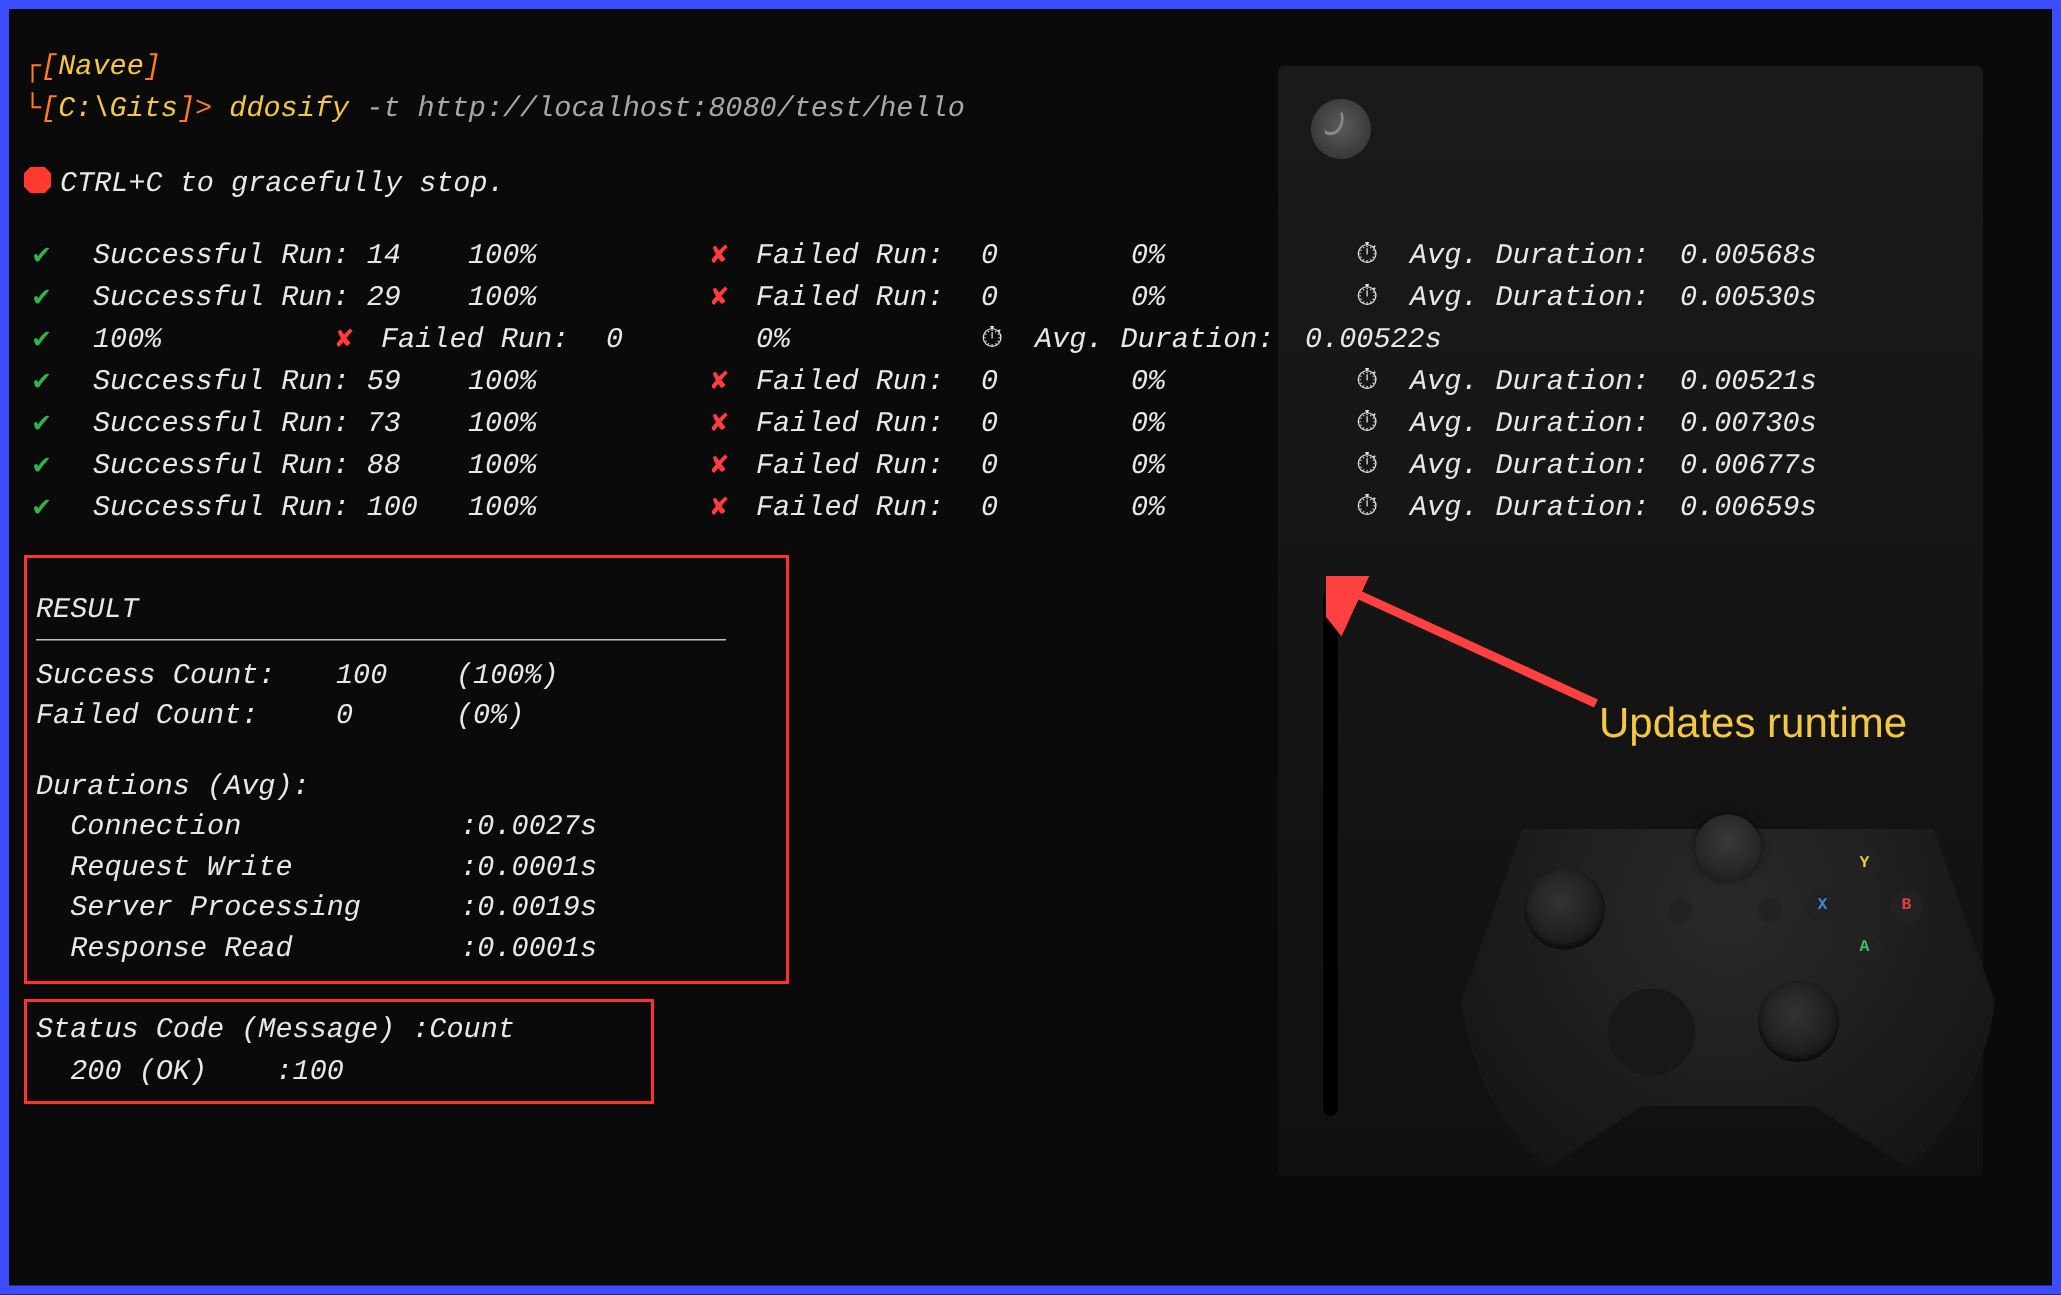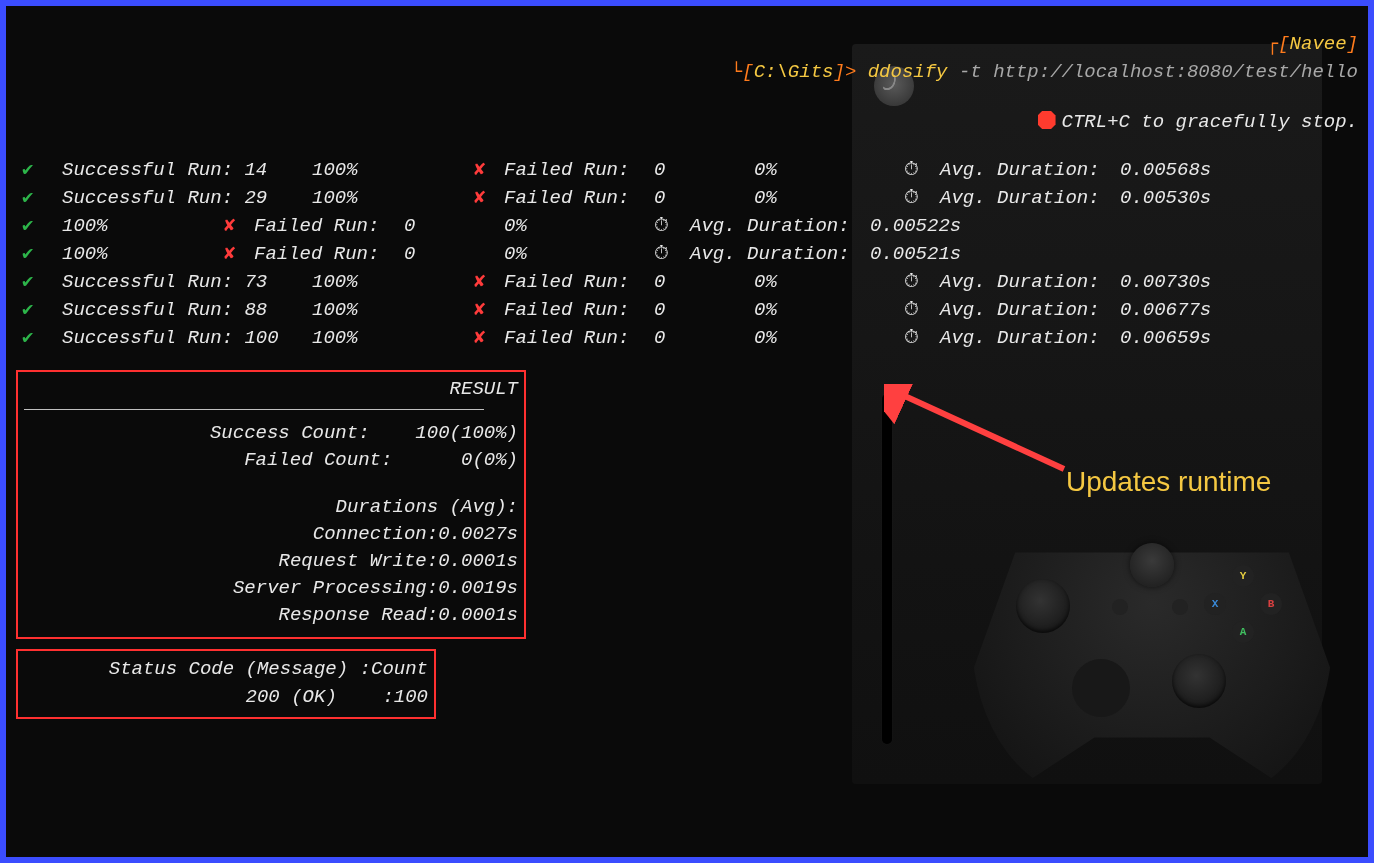--- a/index.html
+++ b/index.html
@@ -105,21 +105,21 @@
   .face-btn { position: absolute; width: 22px; height: 22px; border-radius: 50%; background: #222; font-style: normal; font-size: 11px; font-weight: bold; display:flex; align-items:center; justify-content:center;}
   .face-y { top: 46px; right: 78px; color: #e8d040; }
   .face-x { top: 74px; right: 106px; color: #3a8ad8; }
   .face-b { top: 74px; right: 50px; color: #d84040; }
   .face-a { top: 102px; right: 78px; color: #40c060; }
   .menu-btn { position: absolute; width: 16px; height: 16px; border-radius: 50%; background: #222; }
   .menu-btn.l { top: 80px; left: 140px; }
   .menu-btn.r { top: 80px; left: 200px; }
 
   .content { position: relative; z-index: 1; }
-  .line { line-height: 28px; white-space: pre; text-align: right; }
+  .line { line-height: 28px; white-space: pre; }
   .orange { color: #ff7b1c; }
   .yellow { color: #f5c842; }
   .grey { color: #a8a8a8; }
   .prompt-sep { color: #ff7b1c; }
   .prompt-path { color: #f5c842; }
   .runs { margin-top: 20px; }
   .run-row { line-height: 28px; display: flex; }
 
   .col-check { width: 46px; text-align: left; padding-left: 6px; }
   .col-slabel { width: 250px; }
@@ -146,21 +146,21 @@
      margin-right: 6px;
      position: relative;
      clip-path: polygon(25% 0, 75% 0, 100% 25%, 100% 75%, 75% 100%, 25% 100%, 0 75%, 0 25%);
   }
   .icon-clock { font-style: normal; }
 
   .result-box {
     margin-top: 18px;
     border: 2px solid #ff3030;
     width: 510px;
-    padding: 4px 6px 8px 6px;
+    padding: 21px 6px 8px 6px;
   }
   .result-box .line { line-height: 27px; }
   .result-hr {
     border: none;
     border-top: 1px solid #c0c0c0;
     margin: 6px 0 10px 0;
     width: 460px;
   }
   .status-box {
     margin-top: 10px;
@@ -252,20 +252,21 @@
           <span class="col-x"><span class="cross">✘</span></span>
           <span class="col-flabel">Failed Run:</span>
           <span class="col-fcount">0</span>
           <span class="col-fpct">0%</span>
           <span class="col-clock icon-clock">⏱</span>
           <span class="col-dlabel">Avg. Duration:</span>
           <span class="col-dval">0.00522s</span>
         </div>
         <div class="run-row">
           <span class="col-check"><span class="check">✔</span></span>
+          <span class="col-slabel">Successful Run: 59</span>
           <span class="col-spct">100%</span>
           <span class="col-x"><span class="cross">✘</span></span>
           <span class="col-flabel">Failed Run:</span>
           <span class="col-fcount">0</span>
           <span class="col-fpct">0%</span>
           <span class="col-clock icon-clock">⏱</span>
           <span class="col-dlabel">Avg. Duration:</span>
           <span class="col-dval">0.00521s</span>
         </div>
         <div class="run-row">

